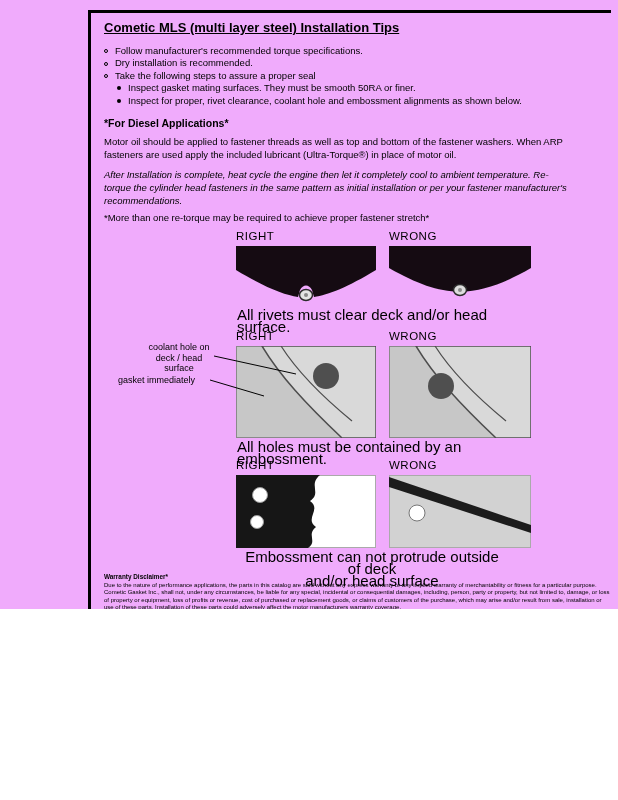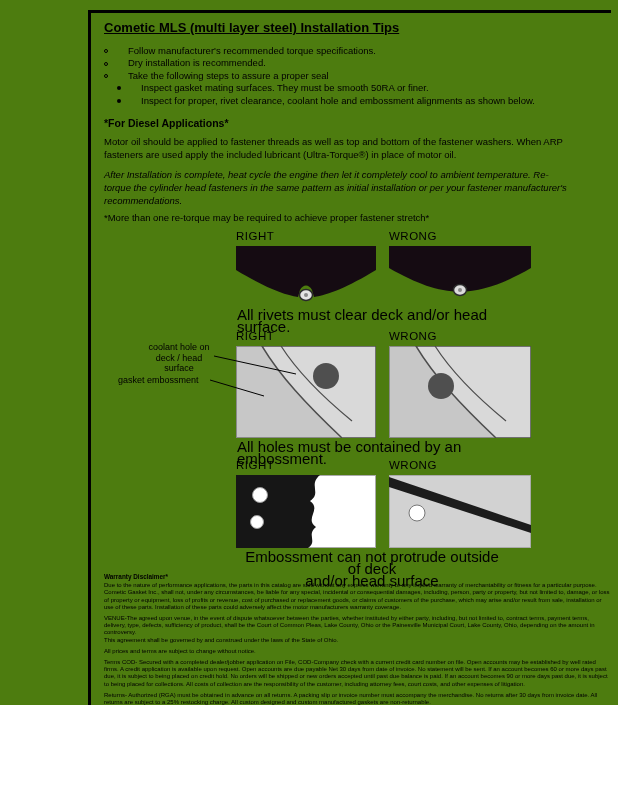--- a/index.html
+++ b/index.html
@@ -1,28 +1,28 @@
 <!DOCTYPE html>
 <html><head>
 <meta charset="utf-8">
 <style>
   * { box-sizing: border-box; margin: 0; padding: 0; }
   html, body { background: #ffffff; }
   body { font-family: "Liberation Sans", sans-serif; color: #000; }
-  .page { position: relative; width: 618px; height: 705px; background: #4d7c0f; overflow: hidden; }
+  .page { position: relative; width: 618px; height: 609px; background: #f0abfc; overflow: hidden; }
   .abs { position: absolute; }
   .pre { white-space: pre-line; text-align: center; }
 
   .rule-top  { left: 88px; top: 10px; width: 523px; height: 3px; background: #000; }
   .rule-left { left: 88px; top: 10px; width: 3px; height: 786px; background: #000; }
 
   .title { left: 104px; top: 20px; font-size: 13px; font-weight: 700; text-decoration: underline; }
 
   .tips { left: 104px; top: 45px; width: 502px; font-size: 9.5px; }
-  .tip-row { display: flex; align-items: center; gap: 20px; line-height: 12.4px; }
+  .tip-row { display: flex; align-items: center; gap: 7px; line-height: 12.4px; }
   .dot-open { width: 4px; height: 4px; border: 1px solid #000; border-radius: 50%; flex: 0 0 auto; }
   .dot-fill { width: 4px; height: 4px; background: #000; border-radius: 50%; flex: 0 0 auto; }
   .sub { margin-left: 13px; }
 
   .diesel-head { left: 104px; top: 117px; font-size: 10.5px; font-weight: 700; }
   .body-text { font-size: 9.5px; line-height: 13.2px; }
   .para1 { left: 104px; top: 135px; width: 478px; }
   .para2 { left: 104px; top: 168px; width: 468px; font-style: italic; }
   .note  { left: 104px; top: 211px; width: 500px; }
 
@@ -119,21 +119,21 @@
     <circle cx="90" cy="30" r="13" fill="#4f4f4f"></circle>
   </svg>
   <svg class="abs img-r2-wrong" width="142" height="92" viewBox="0 0 142 92">
     <rect x="0.5" y="0.5" width="141" height="91" fill="#c7c7c7" stroke="#8a8a8a"></rect>
     <path d="M27,0 C45,30 71,58 107,92 H142 V0 Z" fill="#d9d9d9" stroke="#4d4d4d" stroke-width="1.5"></path>
     <path d="M46,0 C62,25 84,48 117,75" fill="none" stroke="#4d4d4d" stroke-width="1.2"></path>
     <circle cx="52" cy="40" r="13" fill="#4f4f4f"></circle>
   </svg>
   <div class="abs callout pre callout1">coolant hole on
 deck / head surface</div>
-  <div class="abs callout callout2">gasket embossment</div>
+  <div class="abs callout callout2">gasket immediately</div>
   <svg class="abs callout-lines" width="100" height="60" viewBox="0 0 100 60">
     <line x1="6" y1="10" x2="88" y2="28" stroke="#000" stroke-width="1"></line>
     <line x1="2" y1="34" x2="56" y2="50" stroke="#000" stroke-width="1"></line>
   </svg>
   <div class="abs cap cap-r2">All holes must be contained by an embossment.</div>
 
   <div class="abs dg-hdr h-r3-right">RIGHT</div>
   <div class="abs dg-hdr h-r3-wrong">WRONG</div>
   <svg class="abs img-r3-right" width="140" height="73" viewBox="0 0 140 73">
     <rect x="0.5" y="0.5" width="139" height="72" fill="#ffffff" stroke="#aaaaaa"></rect>

